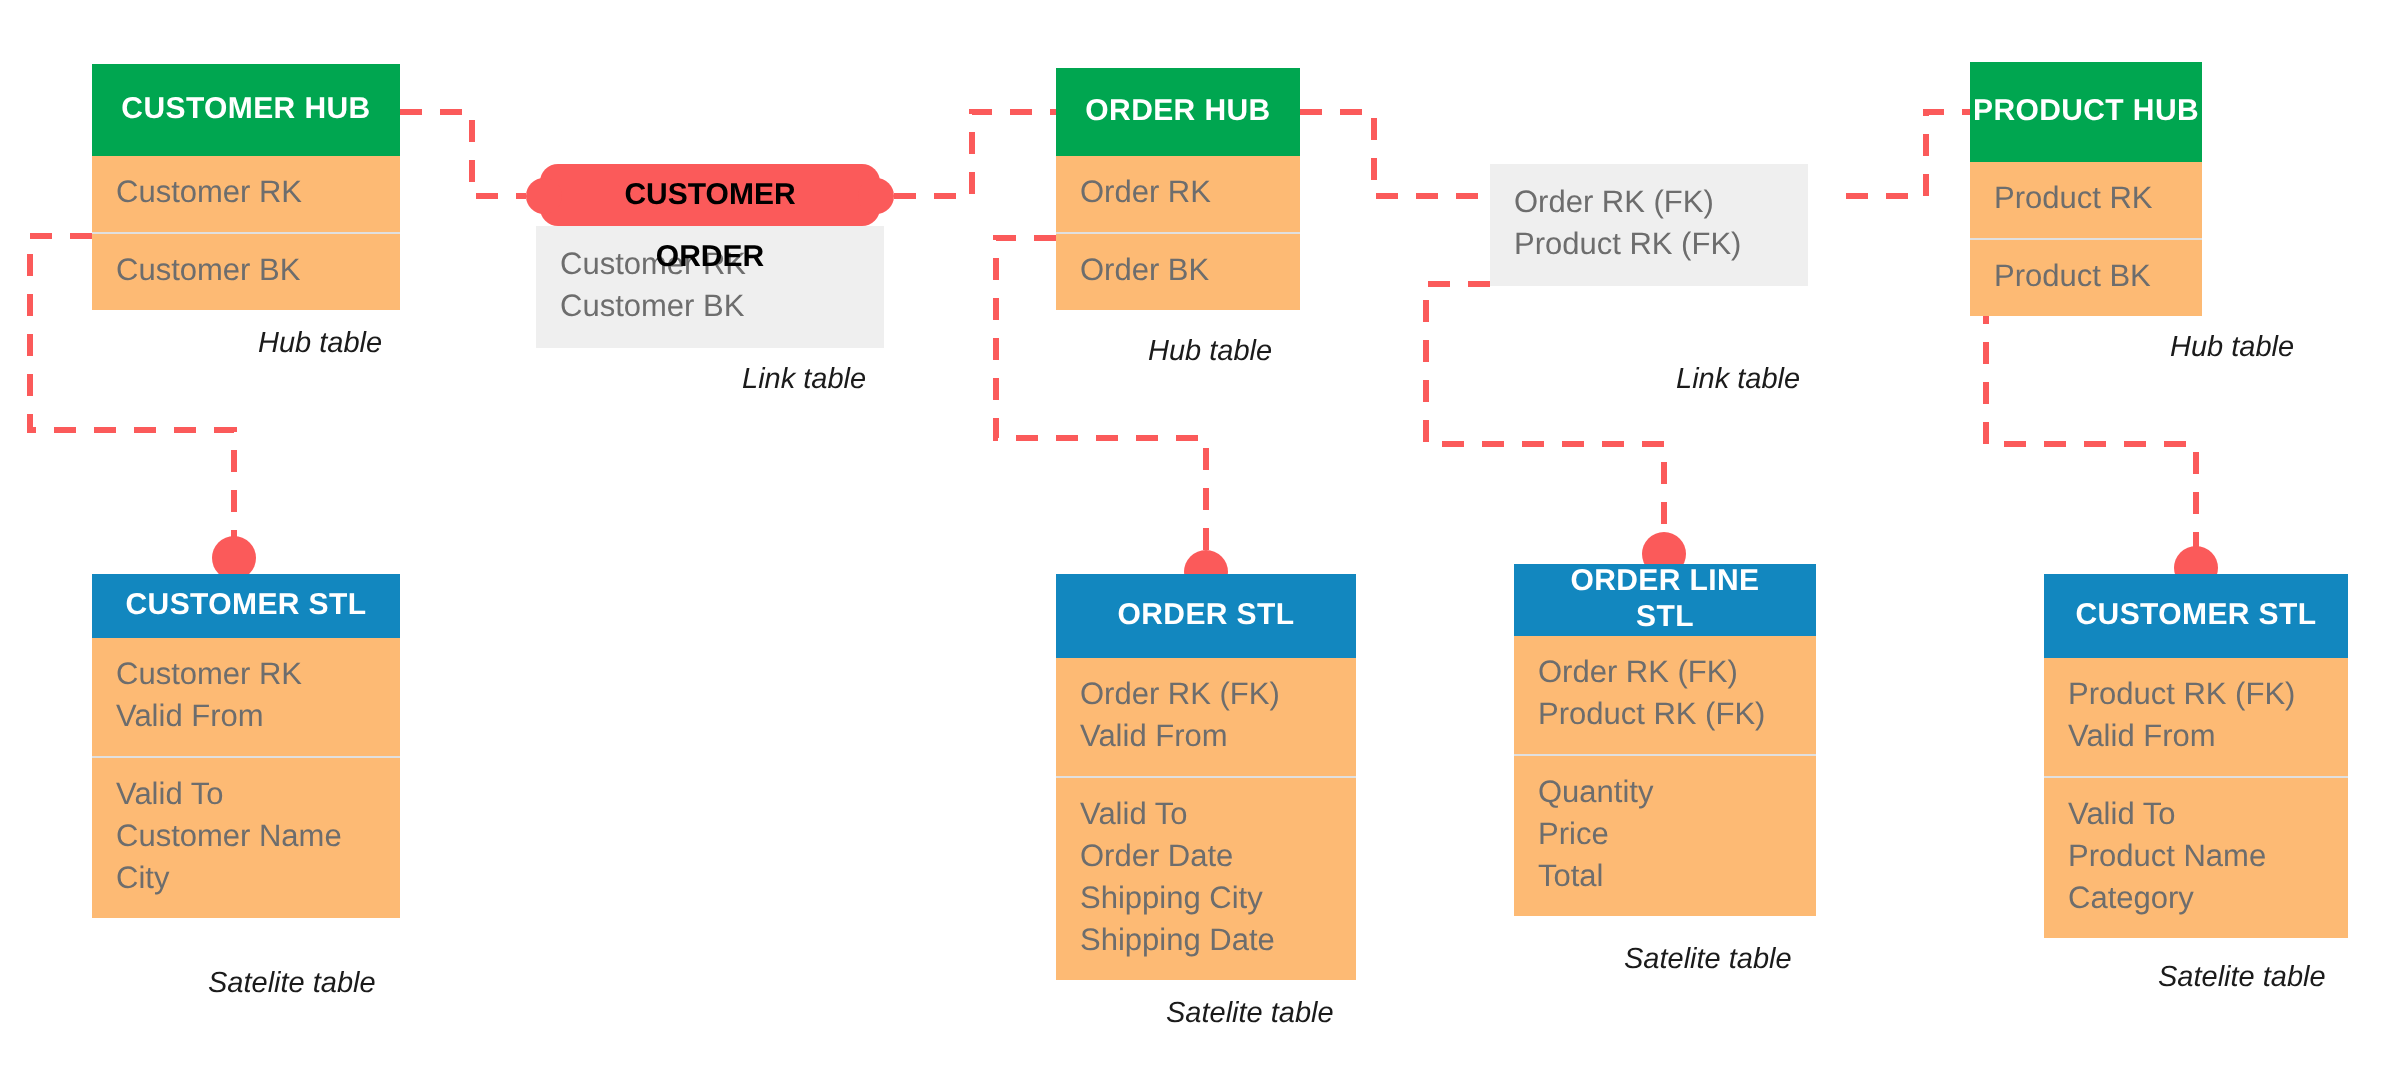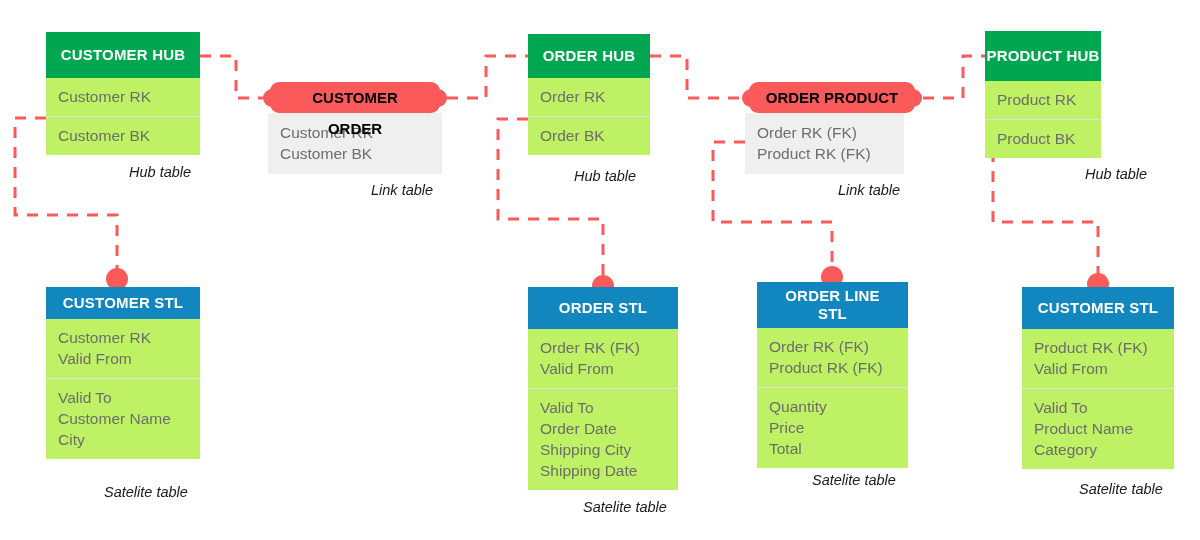--- a/index.html
+++ b/index.html
@@ -20,21 +20,21 @@
     color:#ffffff;
     font-weight:bold;
     font-size:15px;
     letter-spacing:.2px;
     text-align:center;
     display:flex;align-items:center;justify-content:center;
     box-sizing:border-box;
     line-height:18px;
   }
   .tbl .sec{
-    background:#bef264;
+    background:#fdba74;
     color:#6d6d6d;
     font-size:15.5px;
     line-height:21px;
     padding:8px 12px 9px 12px;
     box-sizing:border-box;
     white-space:pre-line;
   }
   .tbl .sec + .sec{border-top:1px solid #e0e0e0;}
 
   .hub .hd{background:#00a650;}
@@ -126,21 +126,20 @@
   <div class="cap" style="left:371px;top:182px;">Link table</div>
 
   <div class="tbl hub" style="left:528px;top:34px;width:122px;">
     <div class="hd" style="height:44px;">ORDER HUB</div>
     <div class="sec">Order RK</div>
     <div class="sec">Order BK</div>
   </div>
   <div class="cap" style="left:574px;top:168px;">Hub table</div>
 
   <div class="link" style="left:749px;top:82px;width:166px;">
-    <div class="pill">ORDER PRODUCT</div>
     <div class="body" style="width:159px;margin-left:-4px;">Order RK (FK)
 Product RK (FK)</div>
   </div>
   <div class="cap" style="left:838px;top:182px;">Link table</div>
 
   <div class="tbl hub" style="left:985px;top:31px;width:116px;">
     <div class="hd" style="height:50px;">PRODUCT HUB</div>
     <div class="sec">Product RK</div>
     <div class="sec">Product BK</div>
   </div>
@@ -164,21 +163,21 @@
 Valid From</div>
     <div class="sec">Valid To
 Order Date
 Shipping City
 Shipping Date</div>
   </div>
   <div class="cap" style="left:583px;top:499px;">Satelite table</div>
 
   <div class="dot" style="left:821px;top:266px;"></div>
   <div class="tbl stl" style="left:757px;top:282px;width:151px;">
-    <div class="hd" style="height:46px;padding:10px 24px;">ORDER LINE STL</div>
+    <div class="hd" style="height:36px;padding:10px 24px;">ORDER LINE STL</div>
     <div class="sec">Order RK (FK)
 Product RK (FK)</div>
     <div class="sec">Quantity
 Price
 Total</div>
   </div>
   <div class="cap" style="left:812px;top:472px;">Satelite table</div>
 
   <div class="dot" style="left:1087px;top:273px;"></div>
   <div class="tbl stl" style="left:1022px;top:287px;width:152px;">

